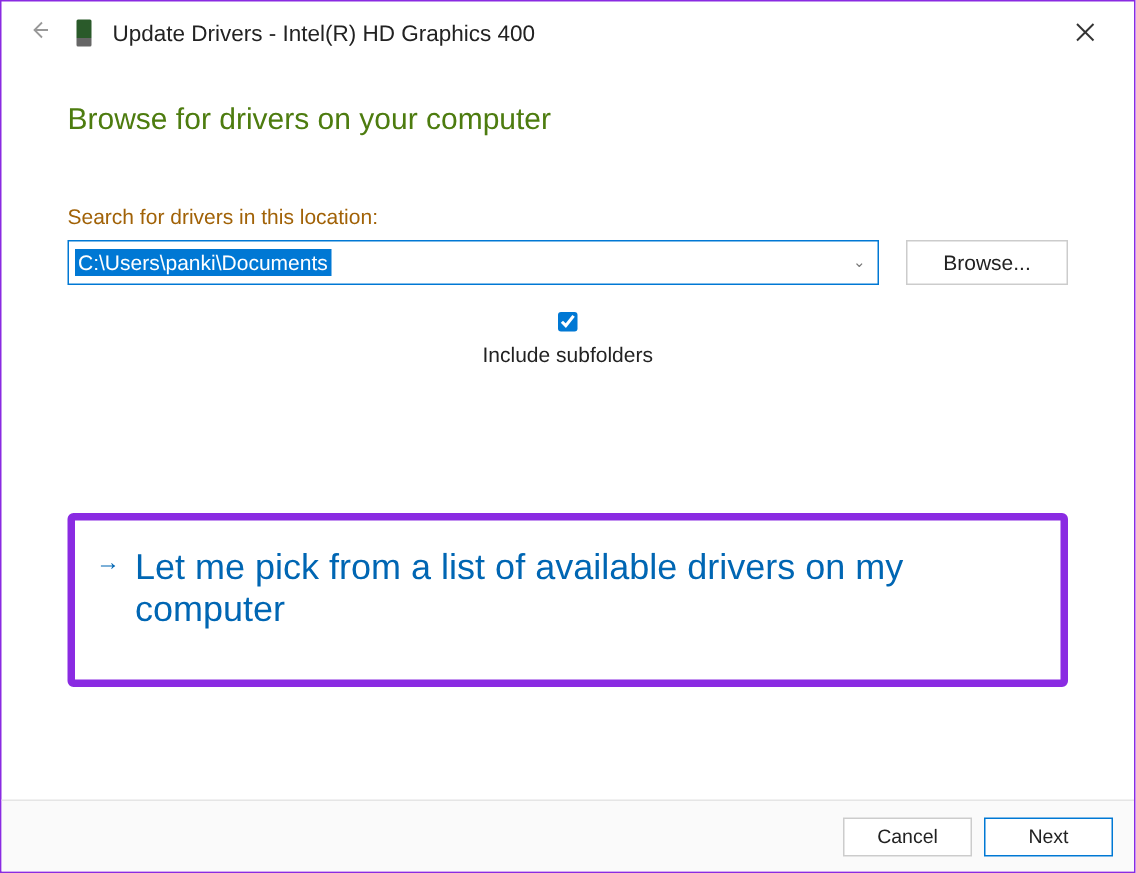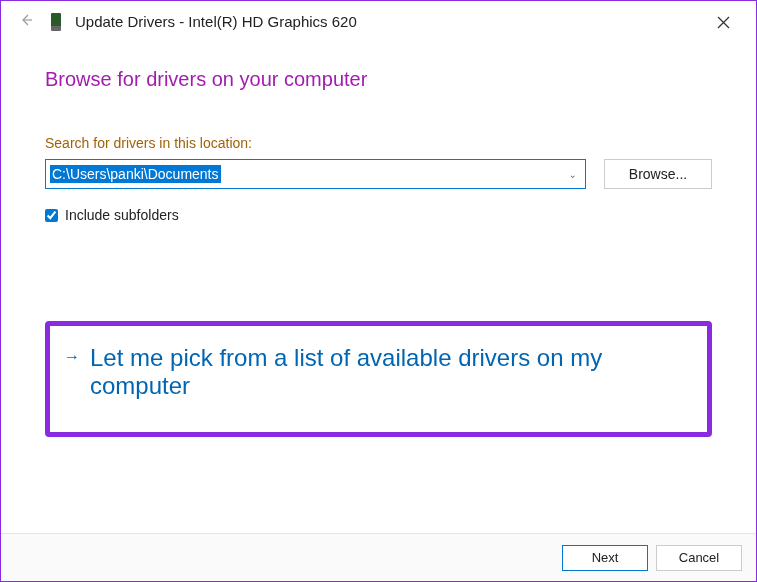--- a/index.html
+++ b/index.html
@@ -45,21 +45,21 @@
     }
     .window-title {
       font-size: 15px;
       color: #222;
       font-weight: 400;
     }
     .content {
       padding: 34px 44px 0 44px;
     }
     .page-heading {
-      color: #a21caf;
+      color: #4d7c0f;
       font-size: 20px;
       font-weight: 400;
       margin-bottom: 44px;
     }
     .field-label {
       font-size: 14px;
       color: #a16207;
       margin-bottom: 8px;
     }
     .path-row {
@@ -99,20 +99,21 @@
       font-size: 14px;
       color: #222;
       cursor: pointer;
     }
     .checkbox-row {
       display: flex;
       align-items: center;
       gap: 7px;
       font-size: 14px;
       color: #222;
+      flex-direction: column;
     }
     .checkbox {
       width: 13px;
       height: 13px;
       accent-color: #0078d4;
     }
     .option-block {
       margin-top: 98px;
       border: 5px solid #8a2be2;
       border-radius: 4px;
@@ -178,21 +179,21 @@
 </div>
 
 <div class="header-row">
   <span class="back-arrow">
     <svg width="14" height="14" viewBox="0 0 14 14">
       <path d="M9 2 L4 7 L9 12" stroke="#999" stroke-width="1.2" fill="none"></path>
       <line x1="4" y1="7" x2="13" y2="7" stroke="#999" stroke-width="1.2"></line>
     </svg>
   </span>
   <span class="device-icon"></span>
-  <span class="window-title">Update Drivers - Intel(R) HD Graphics 620</span>
+  <span class="window-title">Update Drivers - Intel(R) HD Graphics 400</span>
 </div>
 
 <div class="content">
   <h1 class="page-heading">Browse for drivers on your computer</h1>
 
   <div class="field-label">Search for drivers in this location:</div>
 
   <div class="path-row">
     <div class="path-input-wrap">
       <span class="path-input-value">C:\Users\panki\Documents</span>
@@ -210,15 +211,15 @@
     <div class="option-inner">
       <span class="option-arrow">→</span>
       <div>
         <div class="option-title">Let me pick from a list of available drivers on my computer</div>
       </div>
     </div>
   </div>
 </div>
 
 <div class="footer">
+  <button class="footer-btn">Cancel</button>
   <button class="footer-btn primary">Next</button>
-  <button class="footer-btn">Cancel</button>
 </div>
 
 </body></html>

